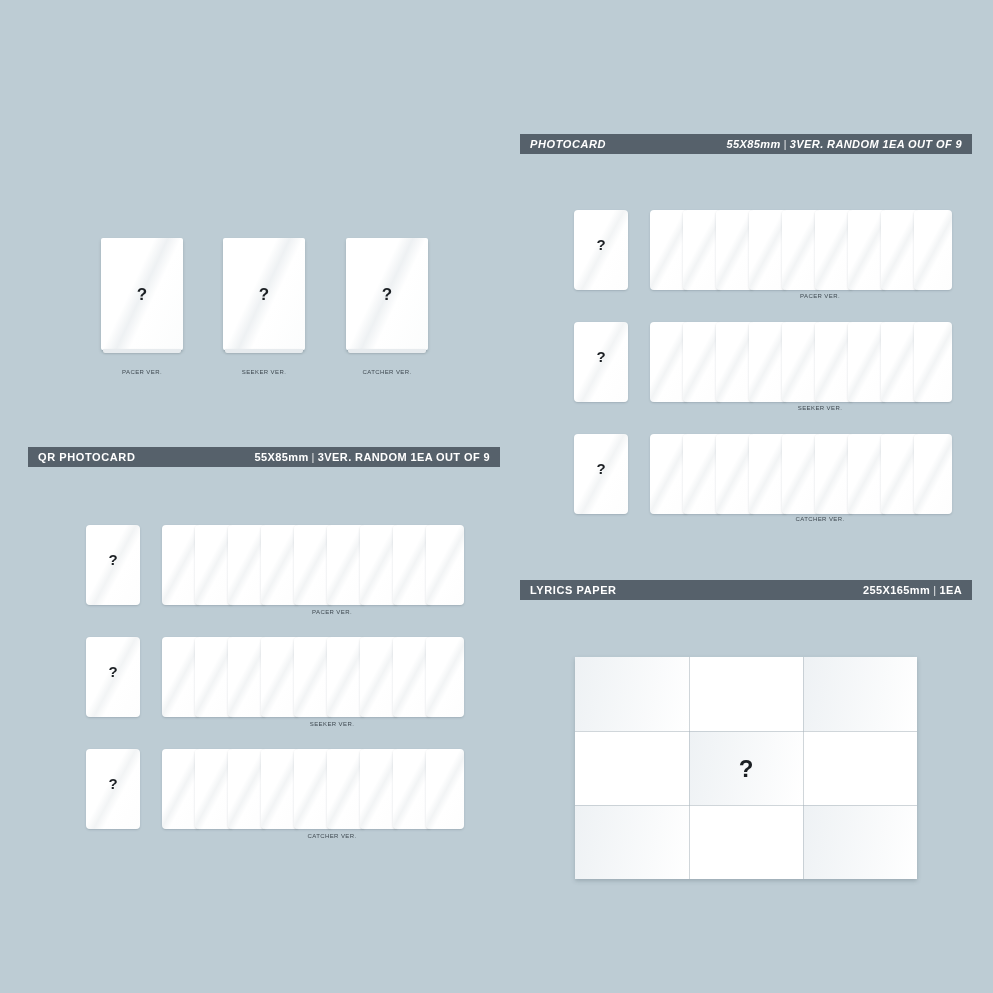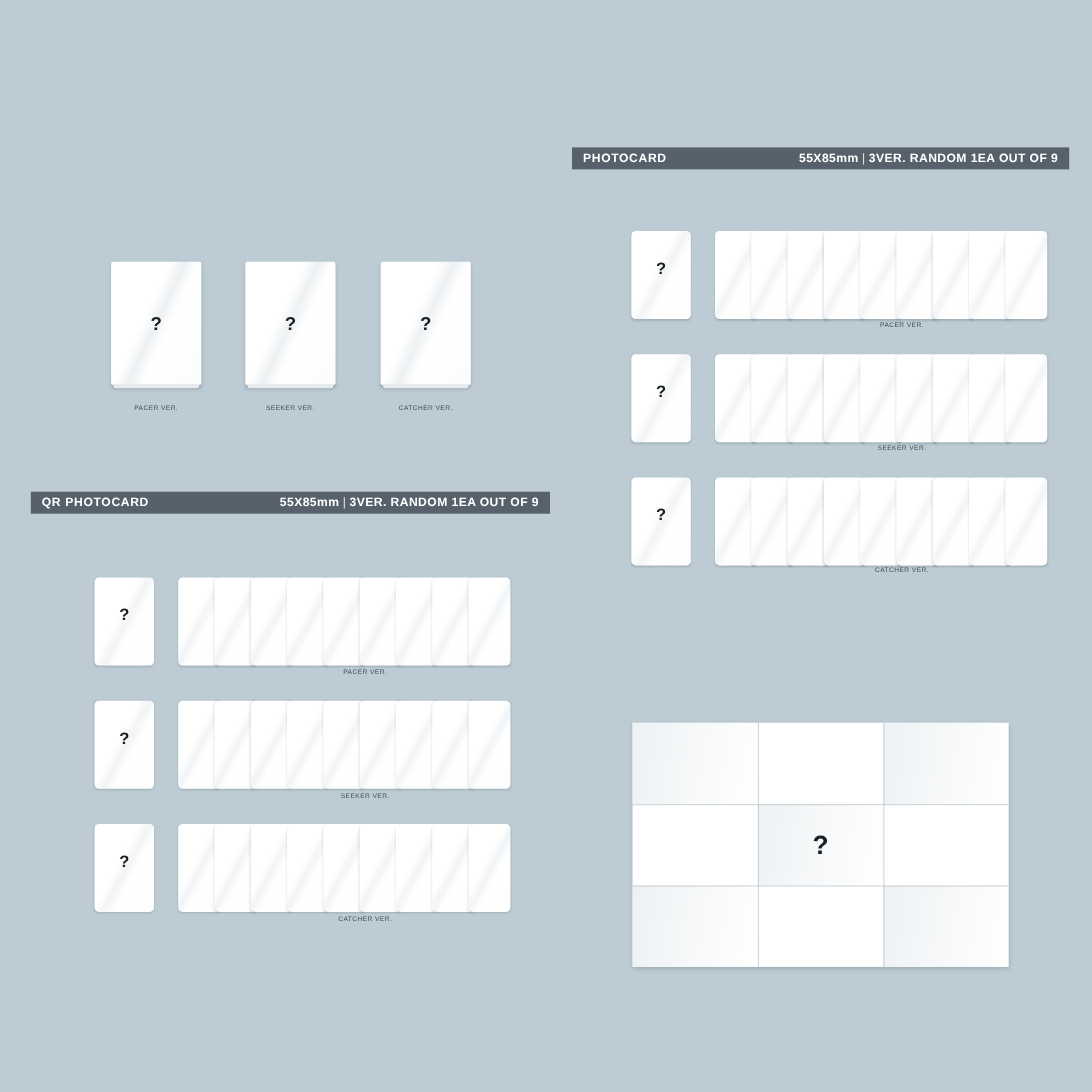--- a/index.html
+++ b/index.html
@@ -152,21 +152,21 @@
     <div class="base"></div>
   </div>
   <div class="caption" style="left:183px; top:369px; width:162px;">SEEKER VER.</div>
 
   <div class="box-card" style="left:346px; top:238px;">
     <div class="qmark">?</div>
     <div class="base"></div>
   </div>
   <div class="caption" style="left:306px; top:369px; width:162px;">CATCHER VER.</div>
 
-  <div class="sec-bar" id="photocard-bar" style="left:520px; top:134px; width:452px;">
+  <div class="sec-bar" id="photocard-bar" style="left:520px; top:134px; width:452px;font-style:italic;">
     <span class="sec-title">PHOTOCARD</span>
     <span class="sec-spec">
       <span>55X85mm</span><span class="sep">|</span><span>3VER. RANDOM 1EA OUT OF 9</span>
     </span>
   </div>
 
   <div class="pc-row" style="left:574px; top:210px;">
     <div class="card pc-big">
       <div class="qmark">?</div>
     </div>
@@ -274,20 +274,26 @@
       <div class="card pc-small" style="left:99px;"></div>
       <div class="card pc-small" style="left:132px;"></div>
       <div class="card pc-small" style="left:165px;"></div>
       <div class="card pc-small" style="left:198px;"></div>
       <div class="card pc-small" style="left:231px;"></div>
       <div class="card pc-small" style="left:264px;"></div>
     </div>
   </div>
   <div class="caption" style="left:162px; top:833px; width:340px;">CATCHER VER.</div>
 
+  <div class="sec-bar" id="lyrics-bar">
+    <span class="sec-title">LYRICS PAPER</span>
+    <span class="sec-spec">
+      <span>255X165mm</span><span class="sep">|</span><span>1EA</span>
+    </span>
+  </div>
 
   <div id="lyrics-paper">
     <div class="shade" style="left:0; top:0; width:114px; height:74px;"></div>
     <div class="shade" style="left:228px; top:0; width:114px; height:74px;"></div>
     <div class="shade" style="left:114px; top:74px; width:114px; height:74px;"></div>
     <div class="shade" style="left:0; top:148px; width:114px; height:74px;"></div>
     <div class="shade" style="left:228px; top:148px; width:114px; height:74px;"></div>
     <div class="fold-v" style="left:114px;"></div>
     <div class="fold-v" style="left:228px;"></div>
     <div class="fold-h" style="top:74px;"></div>

